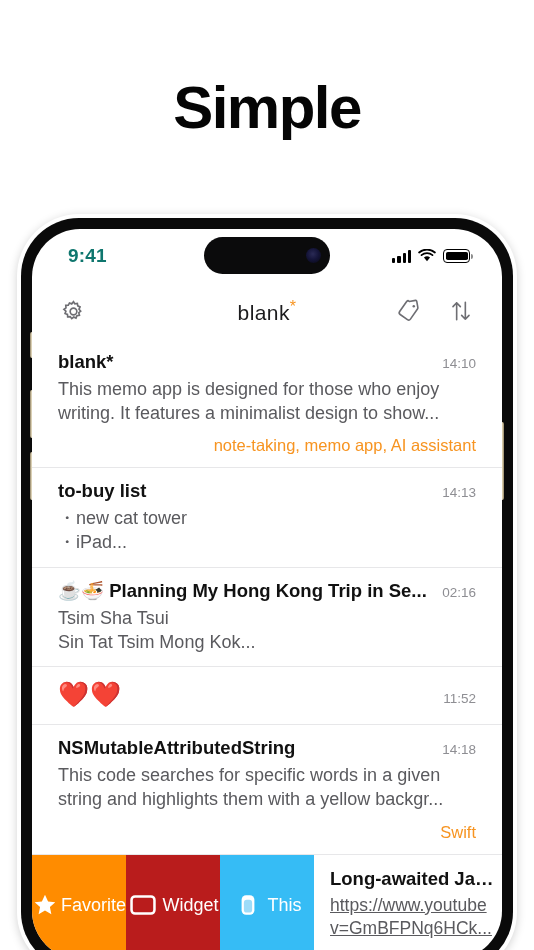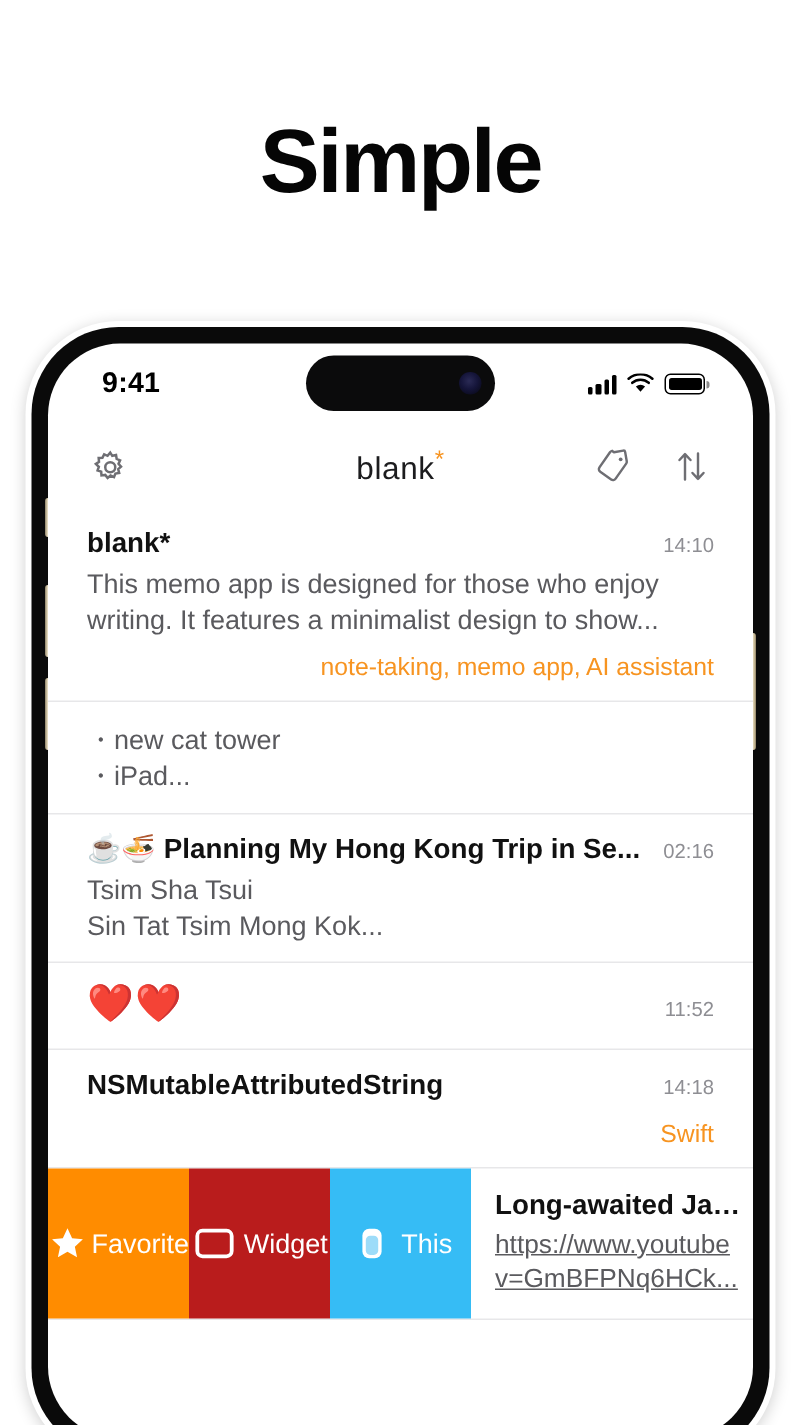--- a/index.html
+++ b/index.html
@@ -50,21 +50,21 @@
   .btn-volup  { left:13px; top:176px;  width:4px; height:48px; }
   .btn-voldn  { left:13px; top:238px;  width:4px; height:48px; }
   .btn-power  { right:13px; top:208px; width:4px; height:78px; }
 
   
   .status-bar {
     position:relative; height:54px;
     display:flex; align-items:center; justify-content:space-between;
     padding:0 32px 0 36px;
   }
-  .status-time { font-size:19px; font-weight:bold; color:#000000; letter-spacing:.2px; }
+  .status-time { font-size:19px; font-weight:bold; color:#0f766e; letter-spacing:.2px; }
   .status-right { display:flex; align-items:center; gap:7px; }
 
   .signal { display:flex; align-items:flex-end; gap:2px; height:13px; }
   .signal i { display:block; width:3.2px; background:#000; border-radius:1px; }
   .signal i:nth-child(1){ height:4.5px; }
   .signal i:nth-child(2){ height:7px; }
   .signal i:nth-child(3){ height:10px; }
   .signal i:nth-child(4){ height:13px; }
 
   .wifi { width:18px; height:14px; }
@@ -222,20 +222,24 @@
             <div class="memo-head">
               <div class="memo-title">blank*</div>
               <div class="memo-time">14:10</div>
             </div>
             <div class="memo-body">This memo app is designed for those who enjoy
 writing. It features a minimalist design to show...</div>
             <div class="memo-tags">note-taking, memo app, AI assistant</div>
           </div>
 
           <div class="memo">
+            <div class="memo-head">
+              <div class="memo-title">to-buy list</div>
+              <div class="memo-time">14:13</div>
+            </div>
             <div class="memo-body">・new cat tower
 ・iPad...</div>
           </div>
 
           <div class="memo">
             <div class="memo-head">
               <div class="memo-title emoji-title">☕🍜 Planning My Hong Kong Trip in Se...</div>
               <div class="memo-time">02:16</div>
             </div>
             <div class="memo-body">Tsim Sha Tsui
@@ -247,20 +251,22 @@
               <div class="memo-title">❤️❤️</div>
               <div class="memo-time">11:52</div>
             </div>
           </div>
 
           <div class="memo">
             <div class="memo-head">
               <div class="memo-title">NSMutableAttributedString</div>
               <div class="memo-time">14:18</div>
             </div>
+            <div class="memo-body">This code searches for specific words in a given
+string and highlights them with a yellow backgr...</div>
             <div class="memo-tags">Swift</div>
           </div>
 
           <div class="swipe-row">
             <div class="swipe-actions">
 
               <div class="swipe-btn" style="background:#ff8c00">
                 <svg width="32" height="32" viewBox="0 0 24 24" fill="#fff">
                   <path d="M12 2.6 l2.85 6.1 6.65.75 -4.95 4.5 1.35 6.55 -5.9-3.35 -5.9 3.35 1.35-6.55 -4.95-4.5 6.65-.75z"></path>
                 </svg>

